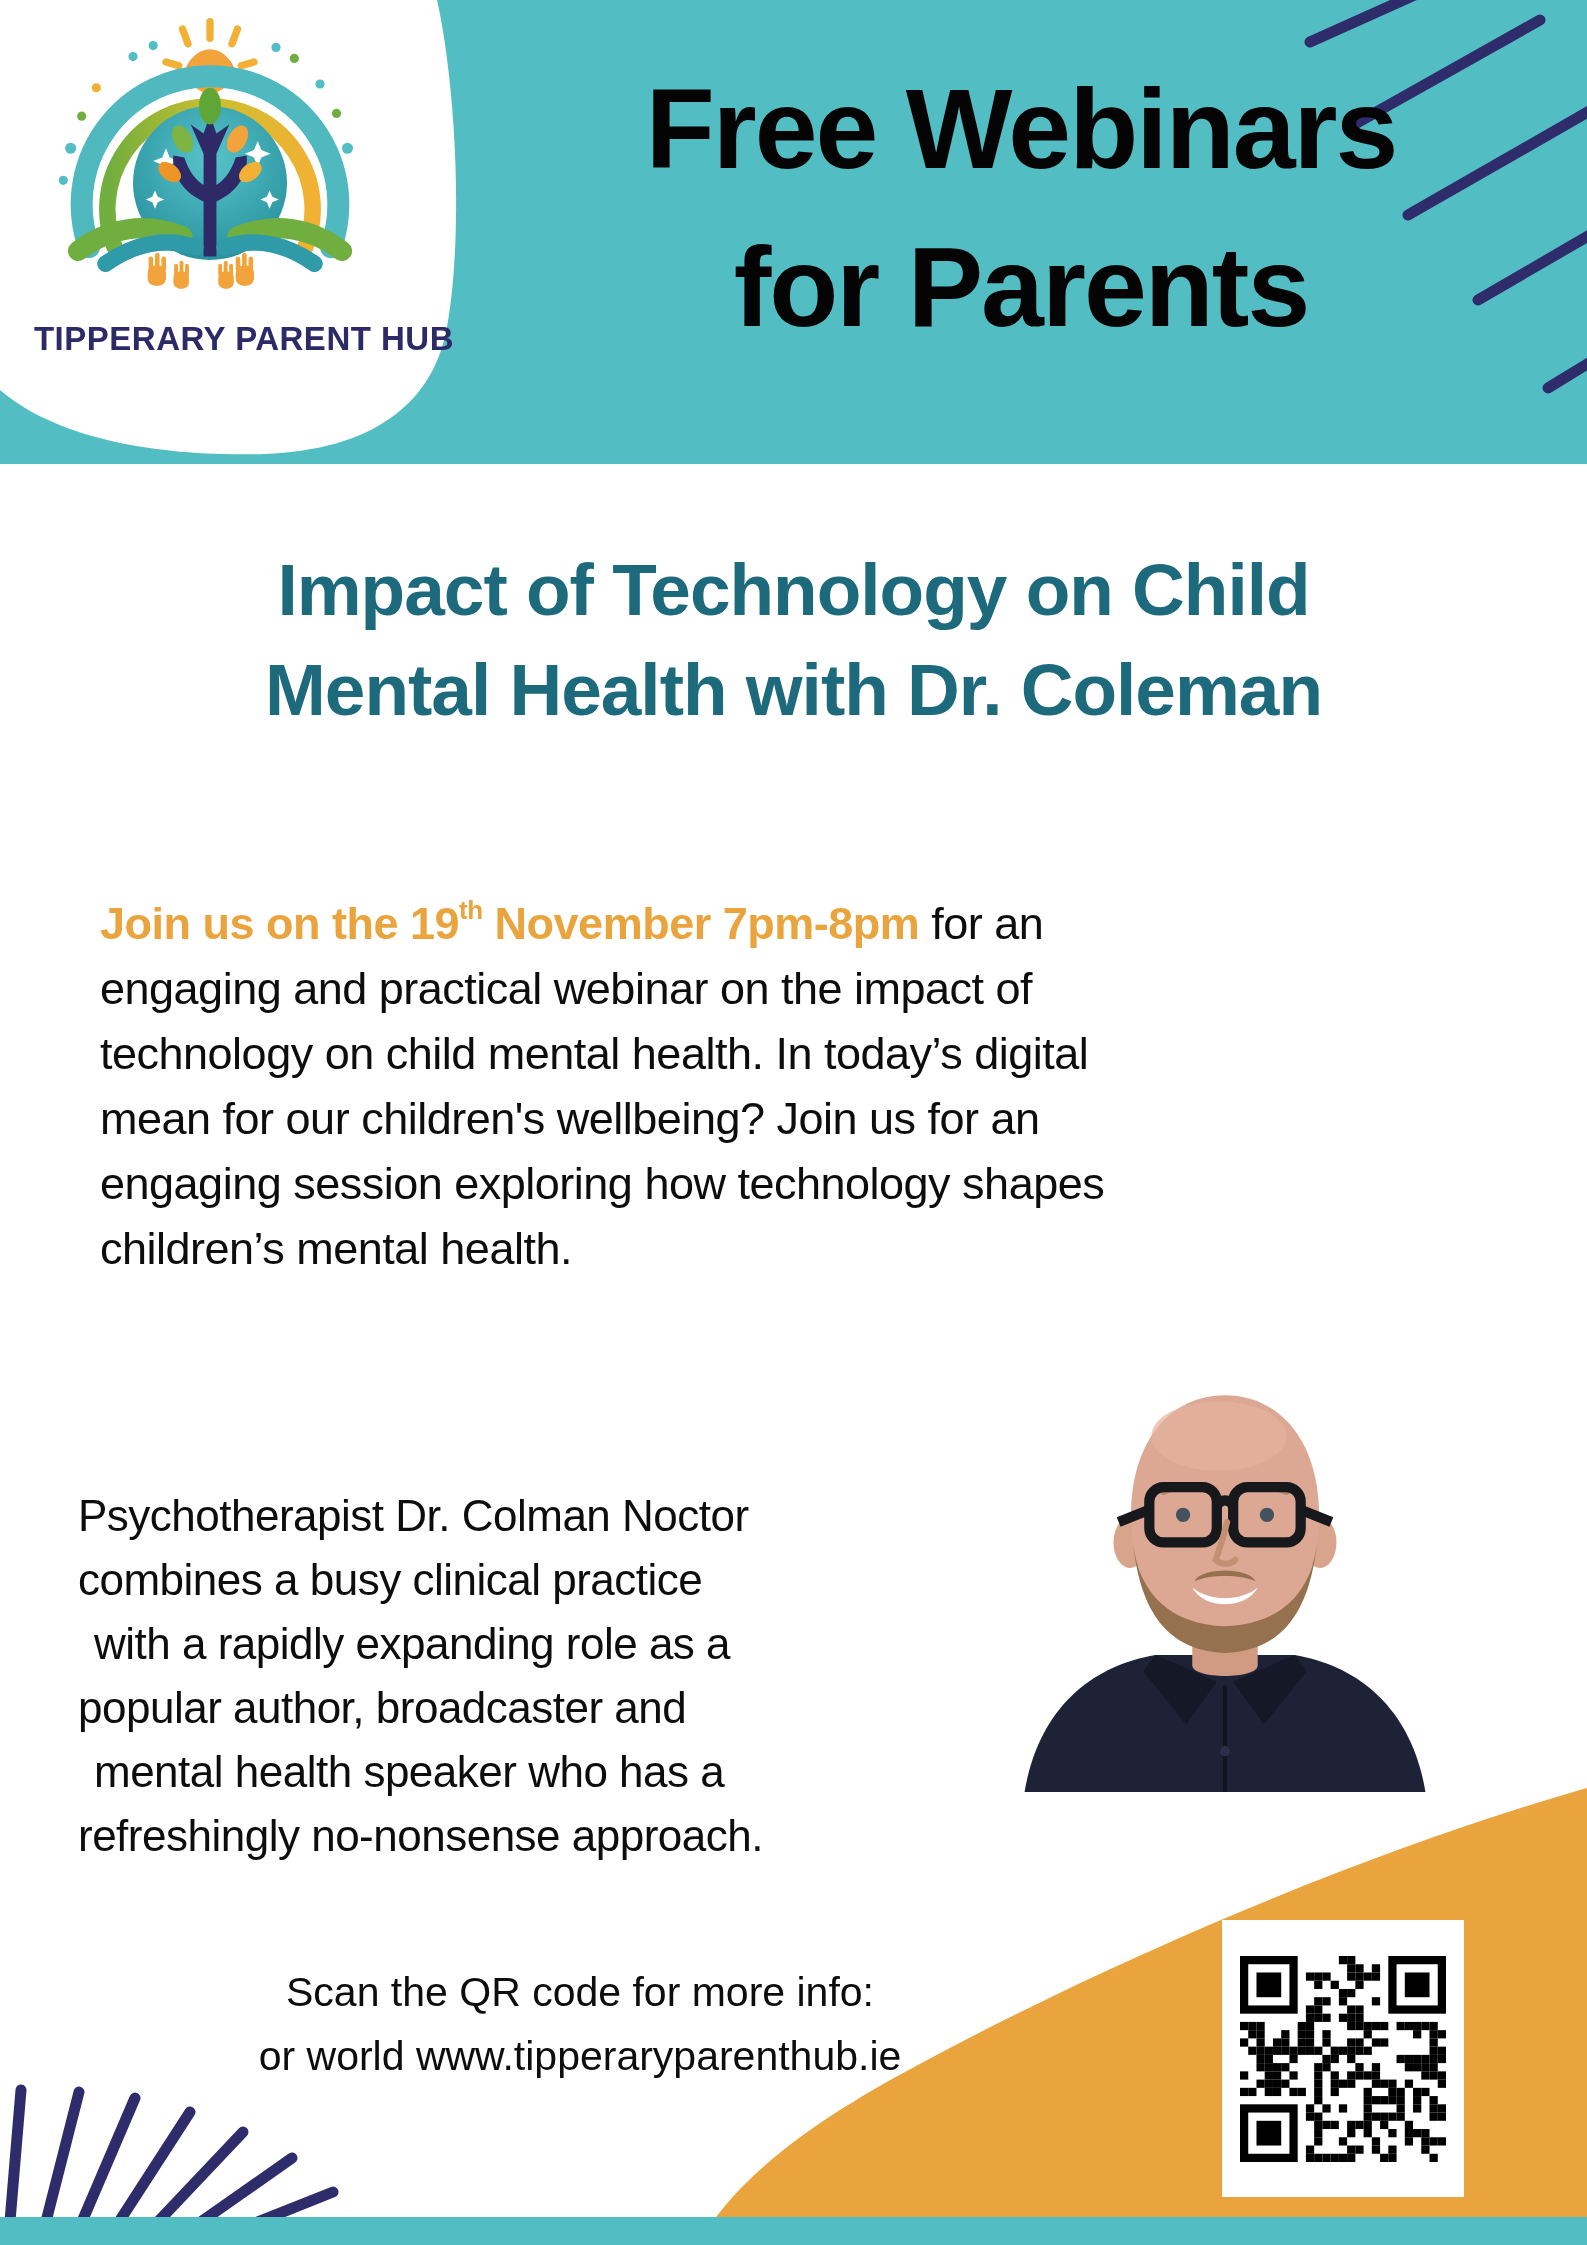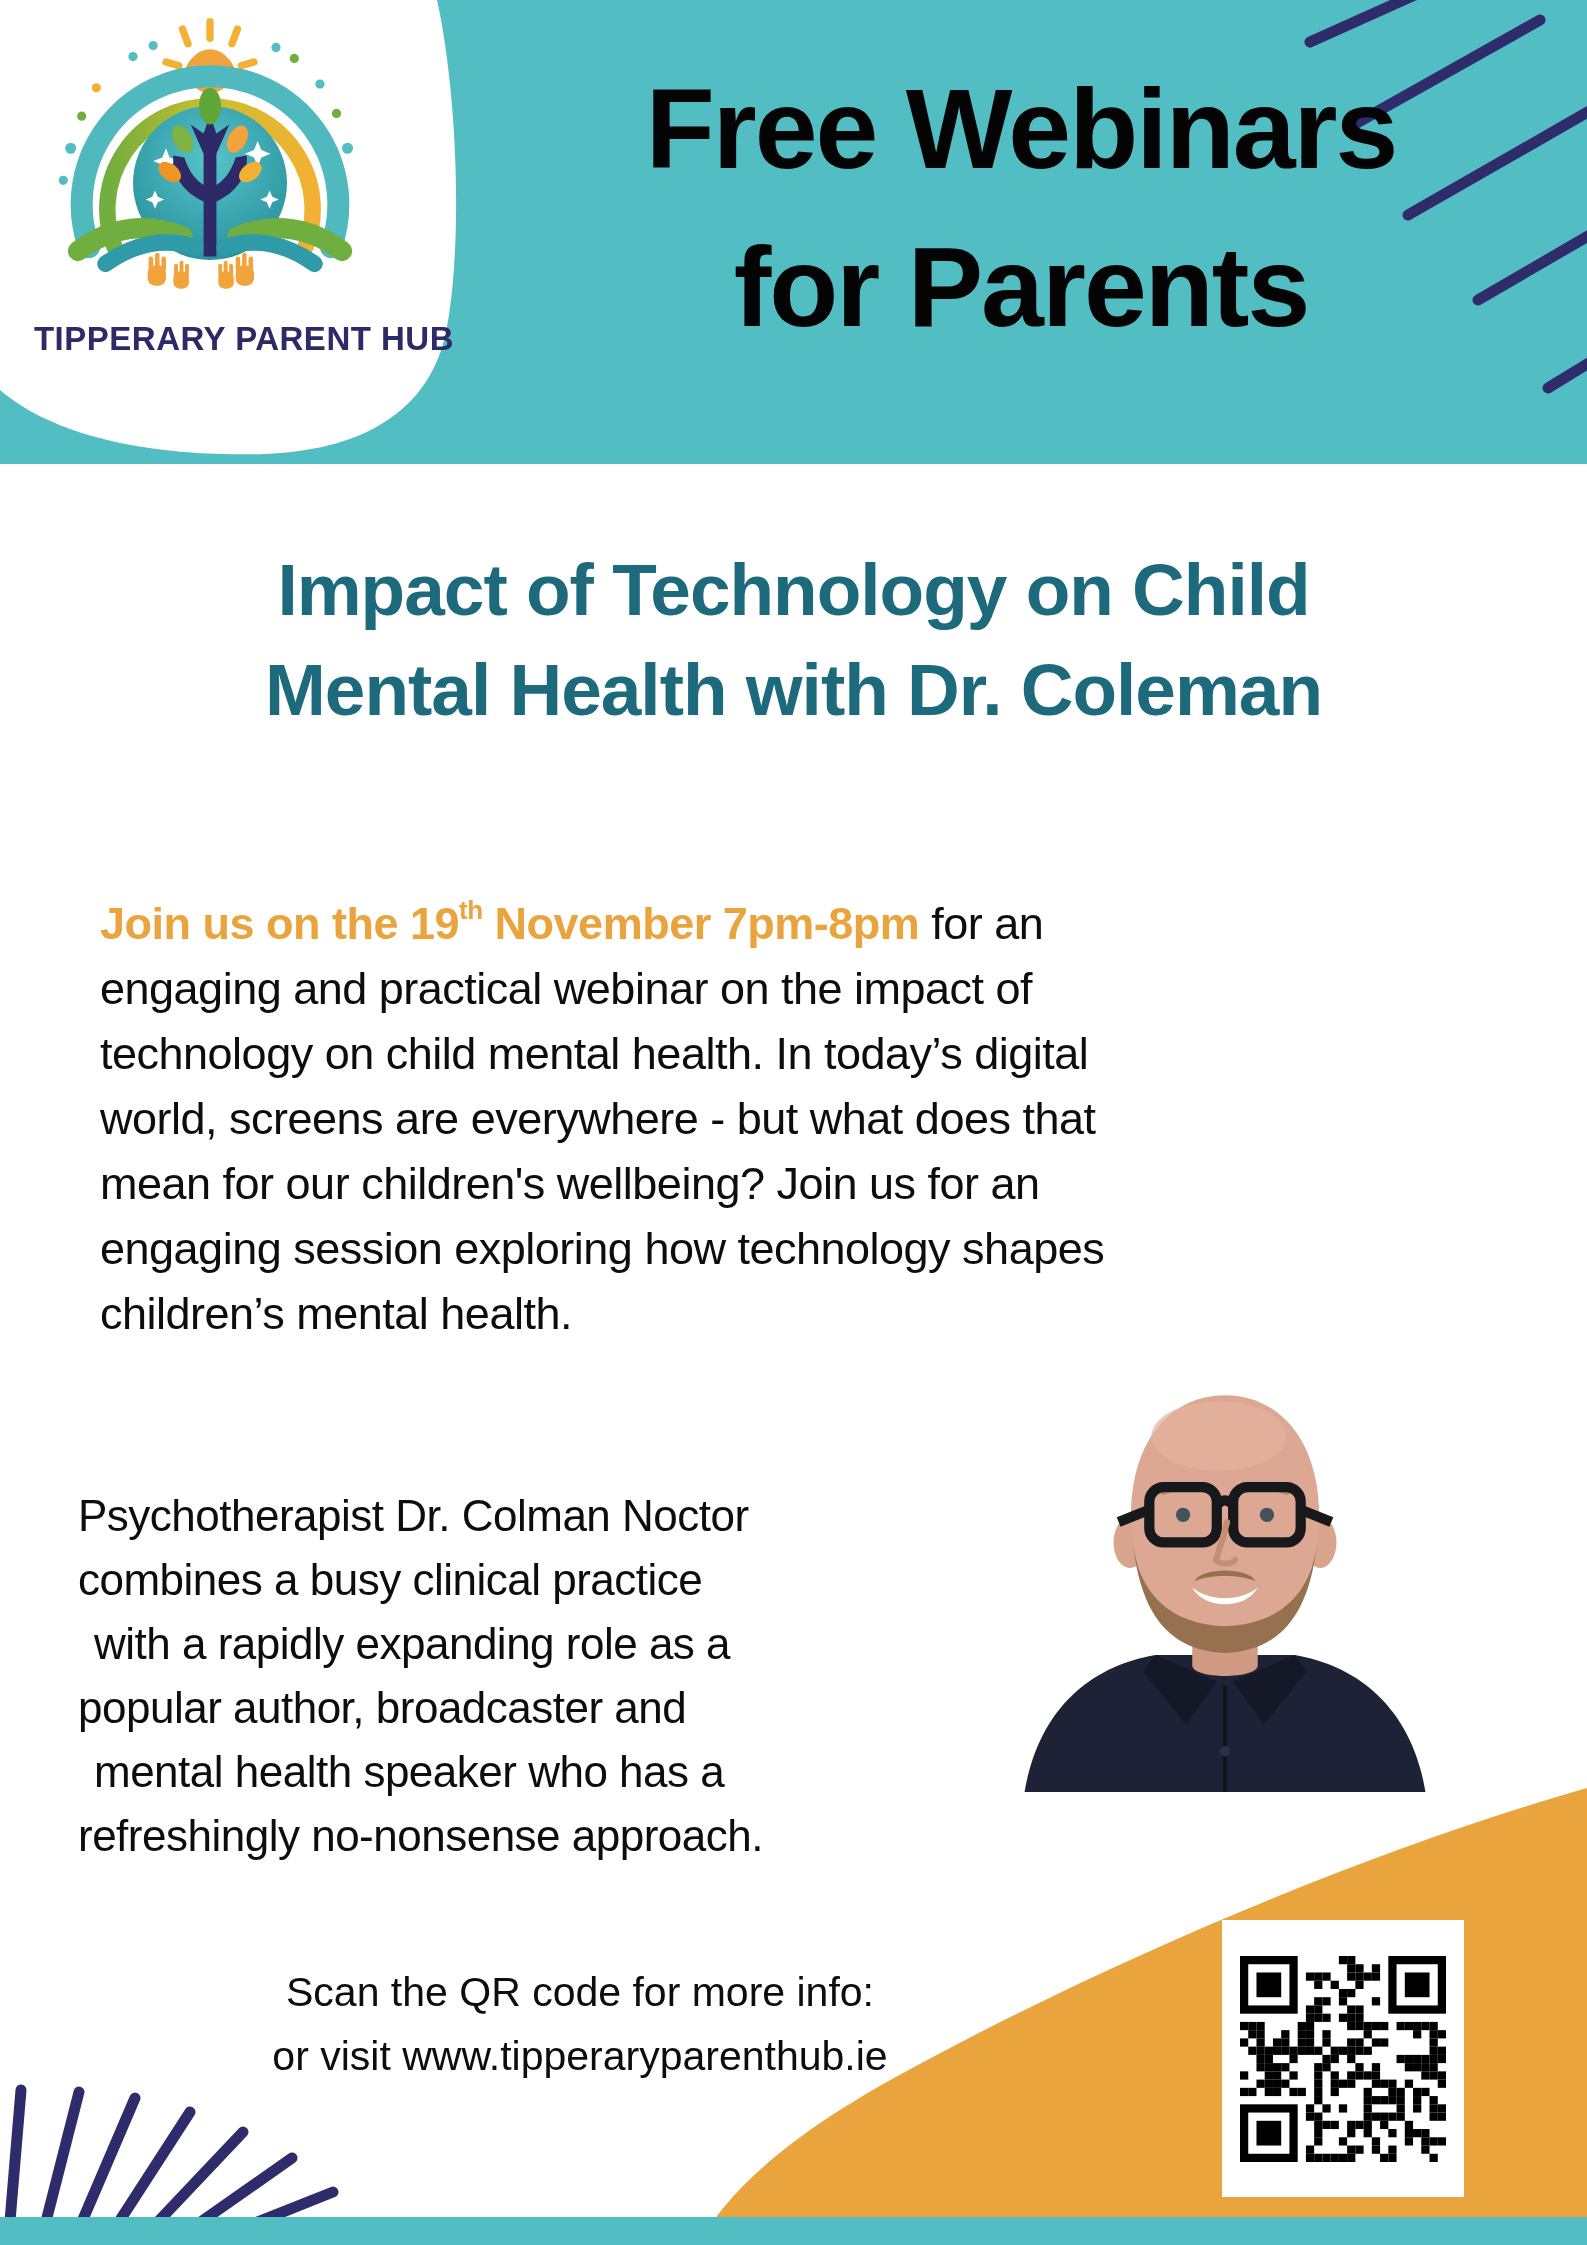--- a/index.html
+++ b/index.html
@@ -201,21 +201,20 @@
 
   <div class="heading">
     <div>Impact of Technology on Child</div>
     <div>Mental Health with Dr. Coleman</div>
   </div>
 
   <div class="intro">
     <div><span class="hl">Join us on the 19</span><sup class="hl">th</sup><span class="hl"> November 7pm-8pm</span><span> for an</span></div>
     <div>engaging and practical webinar on the impact of</div>
     <div>technology on child mental health. In today’s digital</div>
-    <div>world, screens are everywhere - but what does that</div>
     <div>mean for our children's wellbeing? Join us for an</div>
     <div>engaging session exploring how technology shapes</div>
     <div>children’s mental health.</div>
   </div>
 
   <div class="bio">
     <div>Psychotherapist Dr. Colman Noctor</div>
     <div>combines a busy clinical practice</div>
     <div class="indent">with a rapidly expanding role as a</div>
     <div>popular author, broadcaster and</div>
@@ -256,21 +255,21 @@
     </g>
 
     <circle cx="179" cy="169" r="7" fill="#44525e"></circle>
     <circle cx="261" cy="169" r="7" fill="#44525e"></circle>
 
     <path d="M222,176 C218,194 214,204 211,213 C216,218 226,218 230,213" stroke="#C28F72" stroke-width="6" fill="none" stroke-linecap="round"></path>
   </svg>
 
   <div class="footer">
     <div>Scan the QR code for more info:</div>
-    <div>or visit www.tipperaryparenthub.ie</div>
+    <div>or world www.tipperaryparenthub.ie</div>
   </div>
 
   <div class="qr">
     <svg id="qr-svg" width="206" height="206" viewBox="0 0 200 200">
         <g fill="#000">
           <rect x="96" y="0" width="8" height="8"></rect>
           <rect x="104" y="0" width="8" height="8"></rect>
           <rect x="104" y="8" width="8" height="8"></rect>
           <rect x="112" y="8" width="8" height="8"></rect>
           <rect x="128" y="8" width="8" height="8"></rect>

